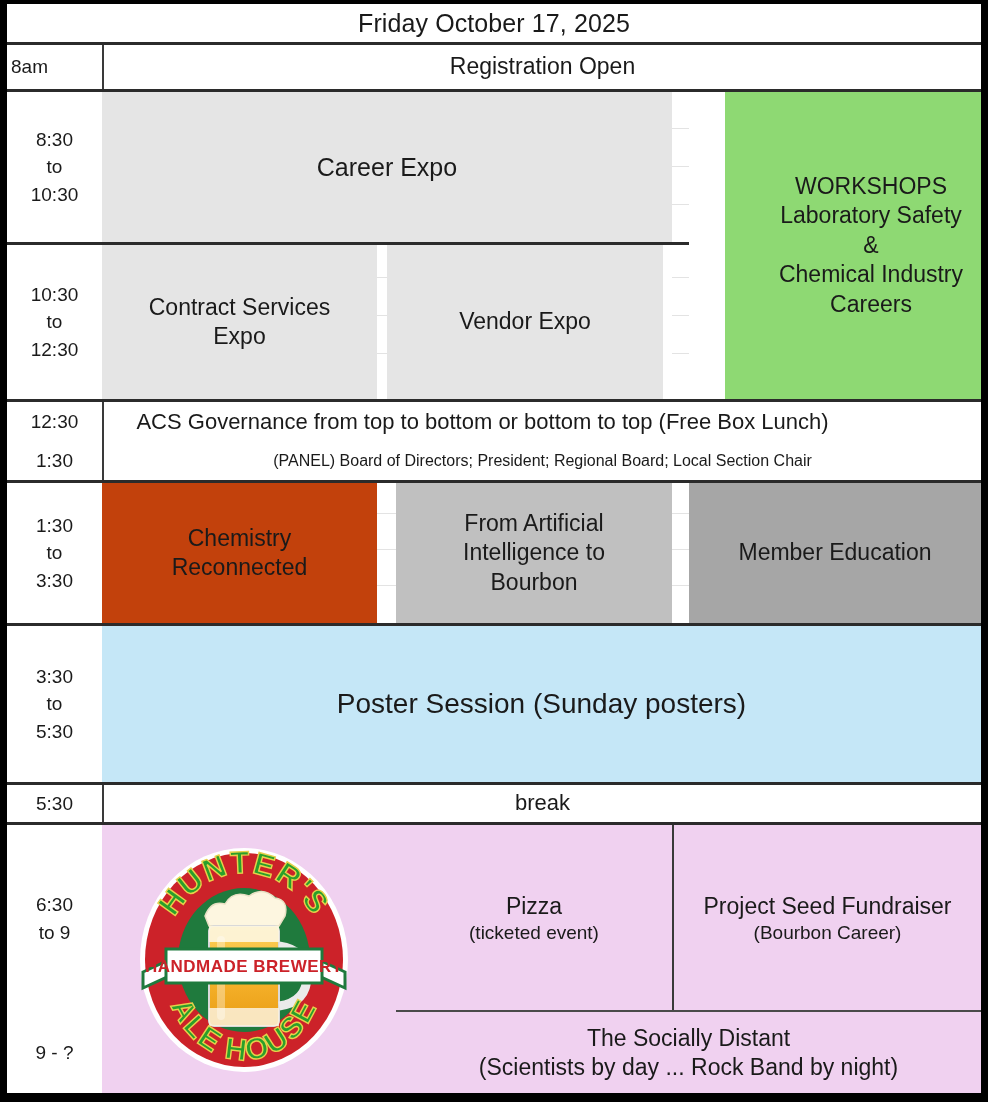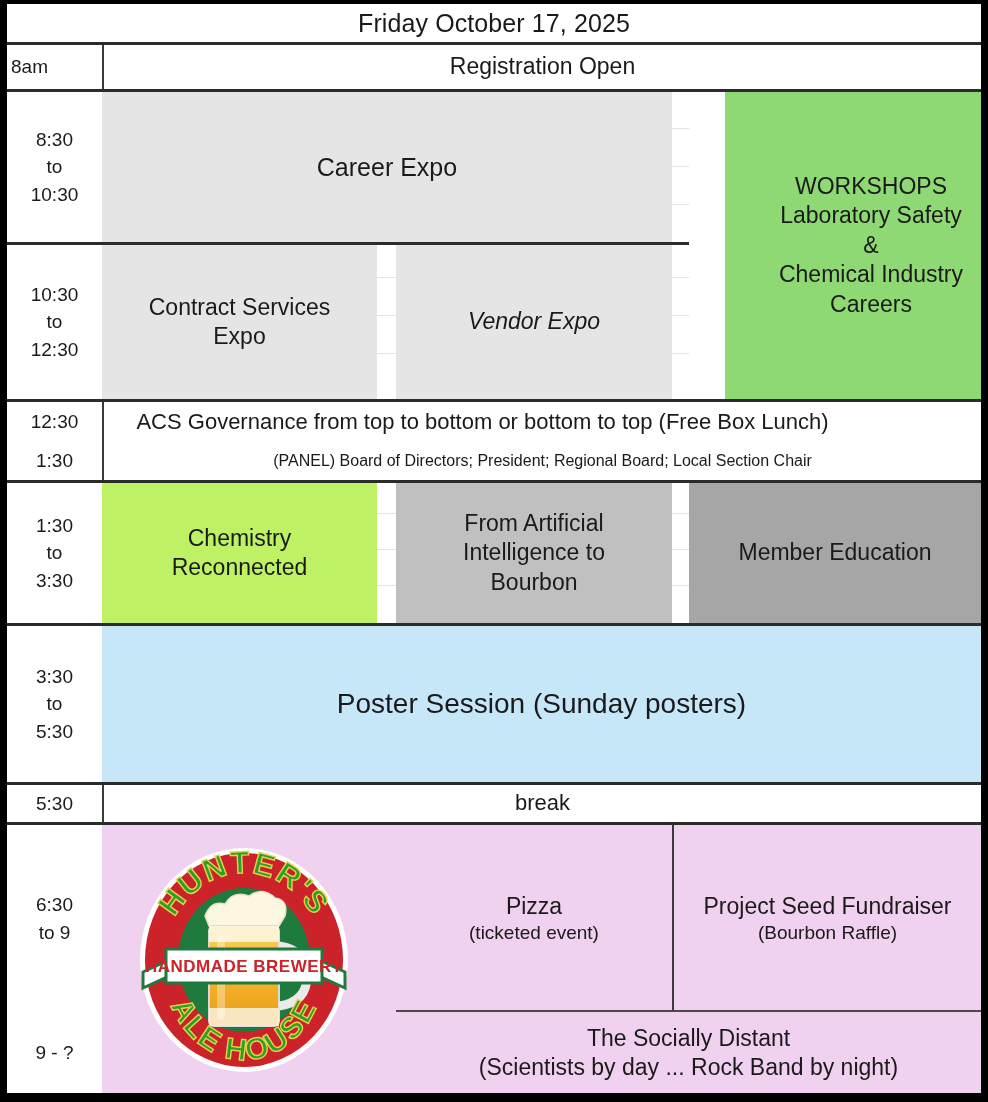--- a/index.html
+++ b/index.html
@@ -72,21 +72,21 @@
   .break-txt { font-size: 22px; }
   .poster-txt { font-size: 28px; }
   .sub-sm { font-size: 19px; }
   .stack {
     flex-direction: column;
     justify-content: center;
   }
   
   .c-lightgreen { background: #e5e5e5; }
   .c-green      { background: #8ed973; margin-left: 36px; }
-  .c-lightgray  { background: #bef264; }
+  .c-lightgray  { background: #c2410c; }
   .c-midgray    { background: #c0c0c0; }
   .c-darkgray   { background: #a6a6a6; }
   .c-blue       { background: #c5e7f7; }
   .c-pink       { background: #f0d1f0; }
   .c-white      { background: #ffffff; }
 
   
   .tick {
     position: absolute;
     height: 1px;
@@ -147,21 +147,21 @@
     </div>
     <div class="cell block-md c-lightgreen stack" style="left:95px; top:241px; width:275px; height:154px;">
       <span>Contract Services</span>
       <span>Expo</span>
     </div>
     <div class="cell c-white" style="left:370px; top:241px; width:19px; height:154px;">
       <div class="tick" style="left:0; top:32px; width:19px;"></div>
       <div class="tick" style="left:0; top:70px; width:19px;"></div>
       <div class="tick" style="left:0; top:108px; width:19px;"></div>
     </div>
-    <div class="cell block-md c-lightgreen" style="left:389px; top:241px; width:276px; height:154px;font-style:italic;">Vendor Expo</div>
+    <div class="cell block-md c-lightgreen" style="left:380px; top:241px; width:276px; height:154px;">Vendor Expo</div>
     <div class="cell c-white" style="left:665px; top:241px; width:17px; height:154px;">
       <div class="tick" style="left:0; top:32px; width:17px;"></div>
       <div class="tick" style="left:0; top:70px; width:17px;"></div>
       <div class="tick" style="left:0; top:108px; width:17px;"></div>
     </div>
 
     <div class="hline" style="top:395px;"></div>
 
     <div class="cell timecell" style="left:0; top:398px; width:95px; height:40px;">12:30</div>
     <div class="vline" style="left:95px; top:398px; height:78px;"></div>
@@ -274,21 +274,21 @@
 
     <div class="cell stack" style="left:389px; top:821px; width:276px; height:187px;">
       <span class="block-md">Pizza</span>
       <span class="sub-sm">(ticketed event)</span>
     </div>
 
     <div class="vline" style="left:665px; top:821px; height:187px;"></div>
 
     <div class="cell stack" style="left:667px; top:821px; width:307px; height:187px;">
       <span class="block-md">Project Seed Fundraiser</span>
-      <span class="sub-sm">(Bourbon Raffle)</span>
+      <span class="sub-sm">(Bourbon Career)</span>
     </div>
 
     <div class="hline thin" style="left:389px; top:1006px; width:585px;"></div>
 
     <div class="cell stack" style="left:389px; top:1009px; width:585px; height:80px;">
       <span class="block-md">The Socially Distant</span>
       <span class="block-md">(Scientists by day ... Rock Band by night)</span>
     </div>
 
   </div>

